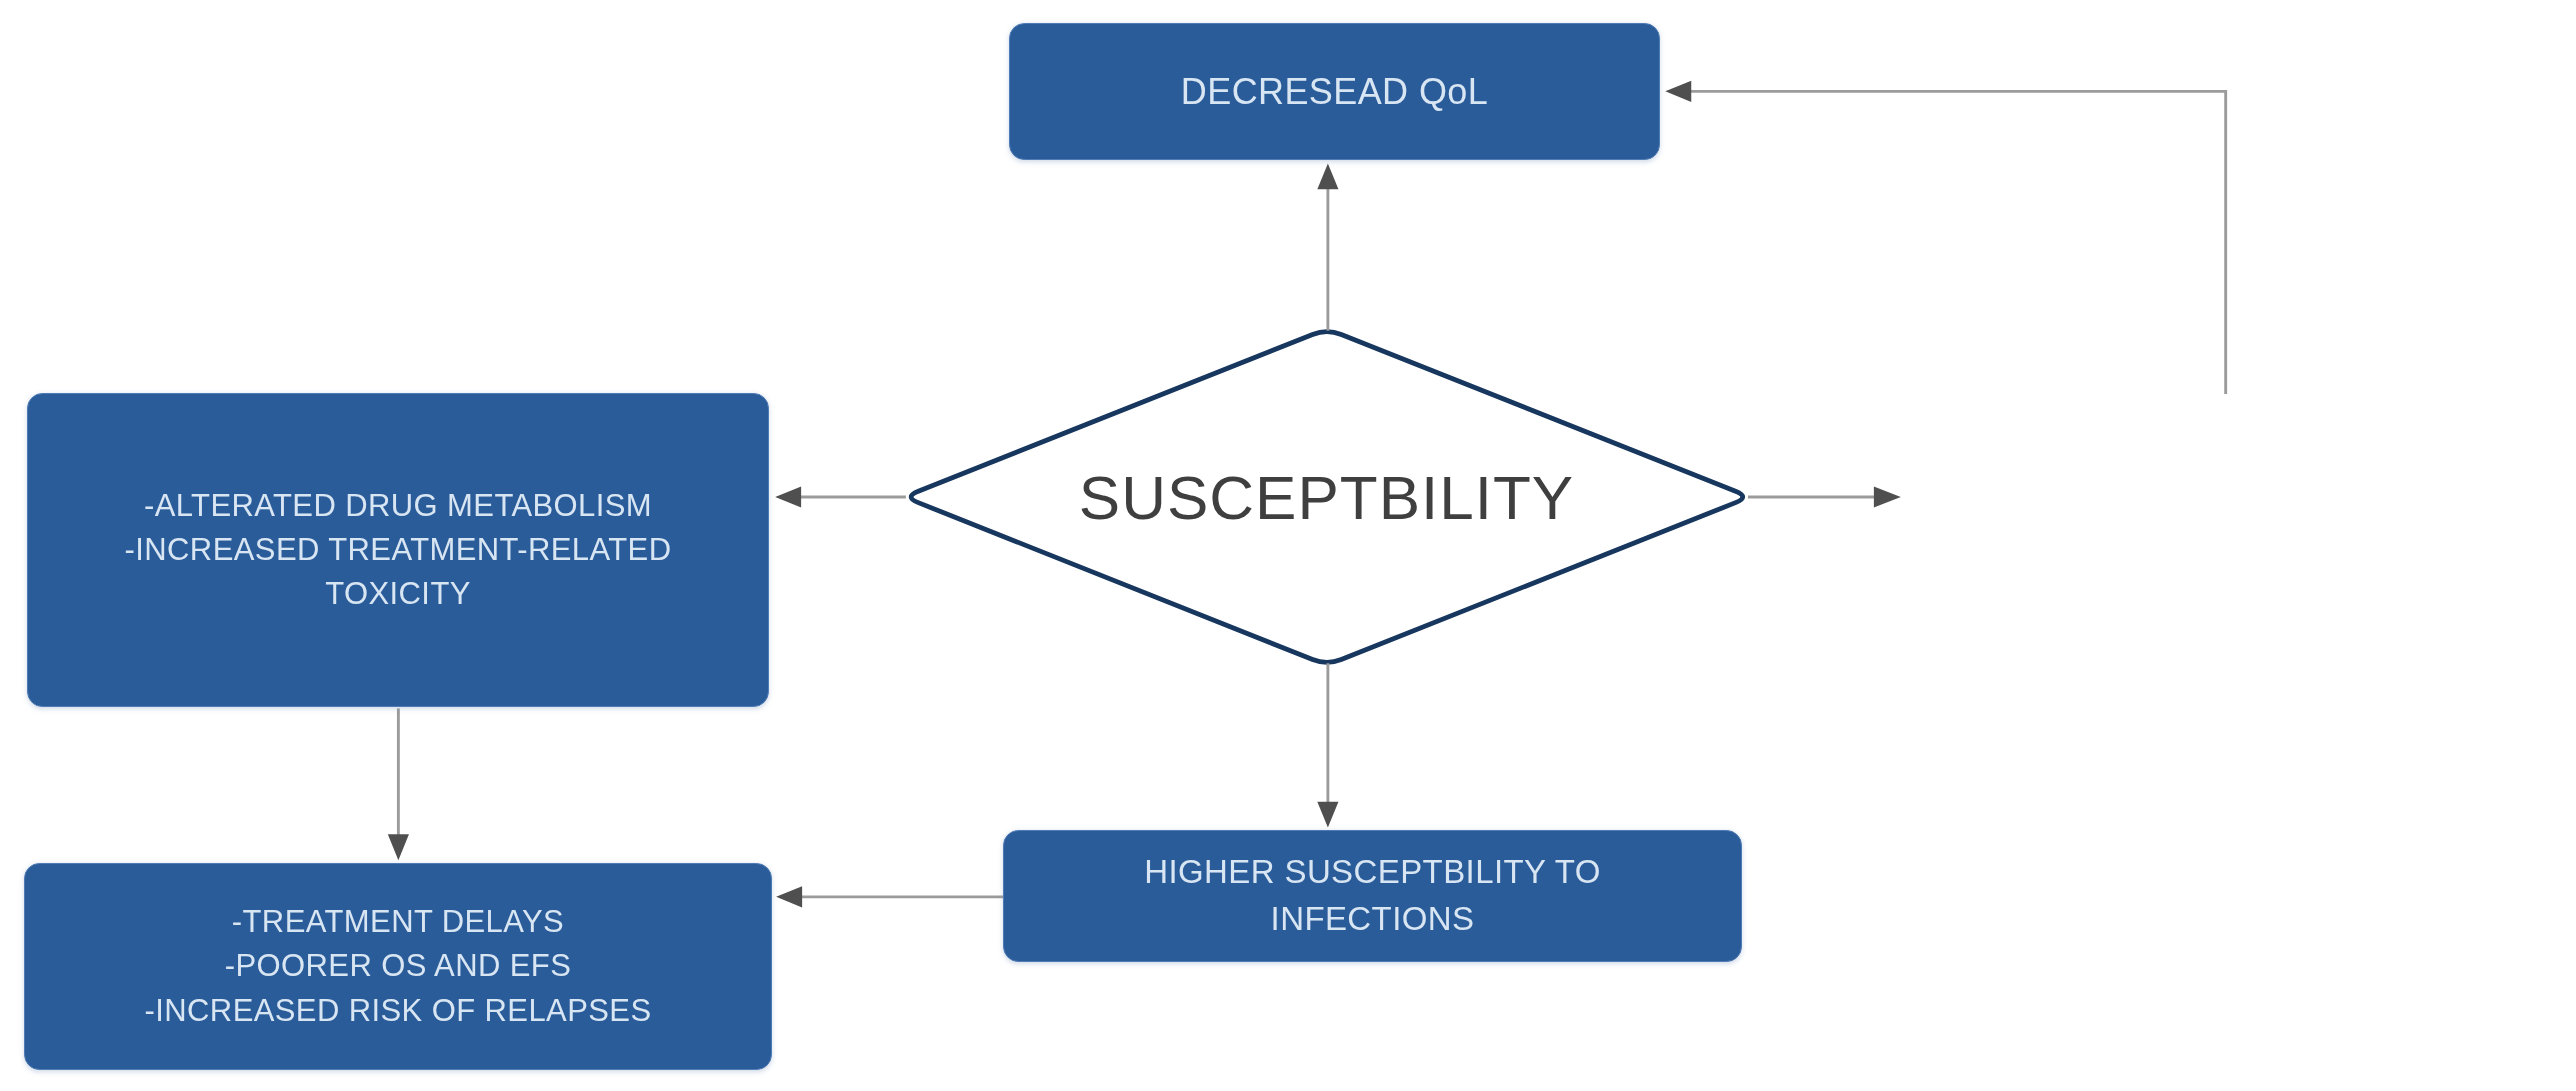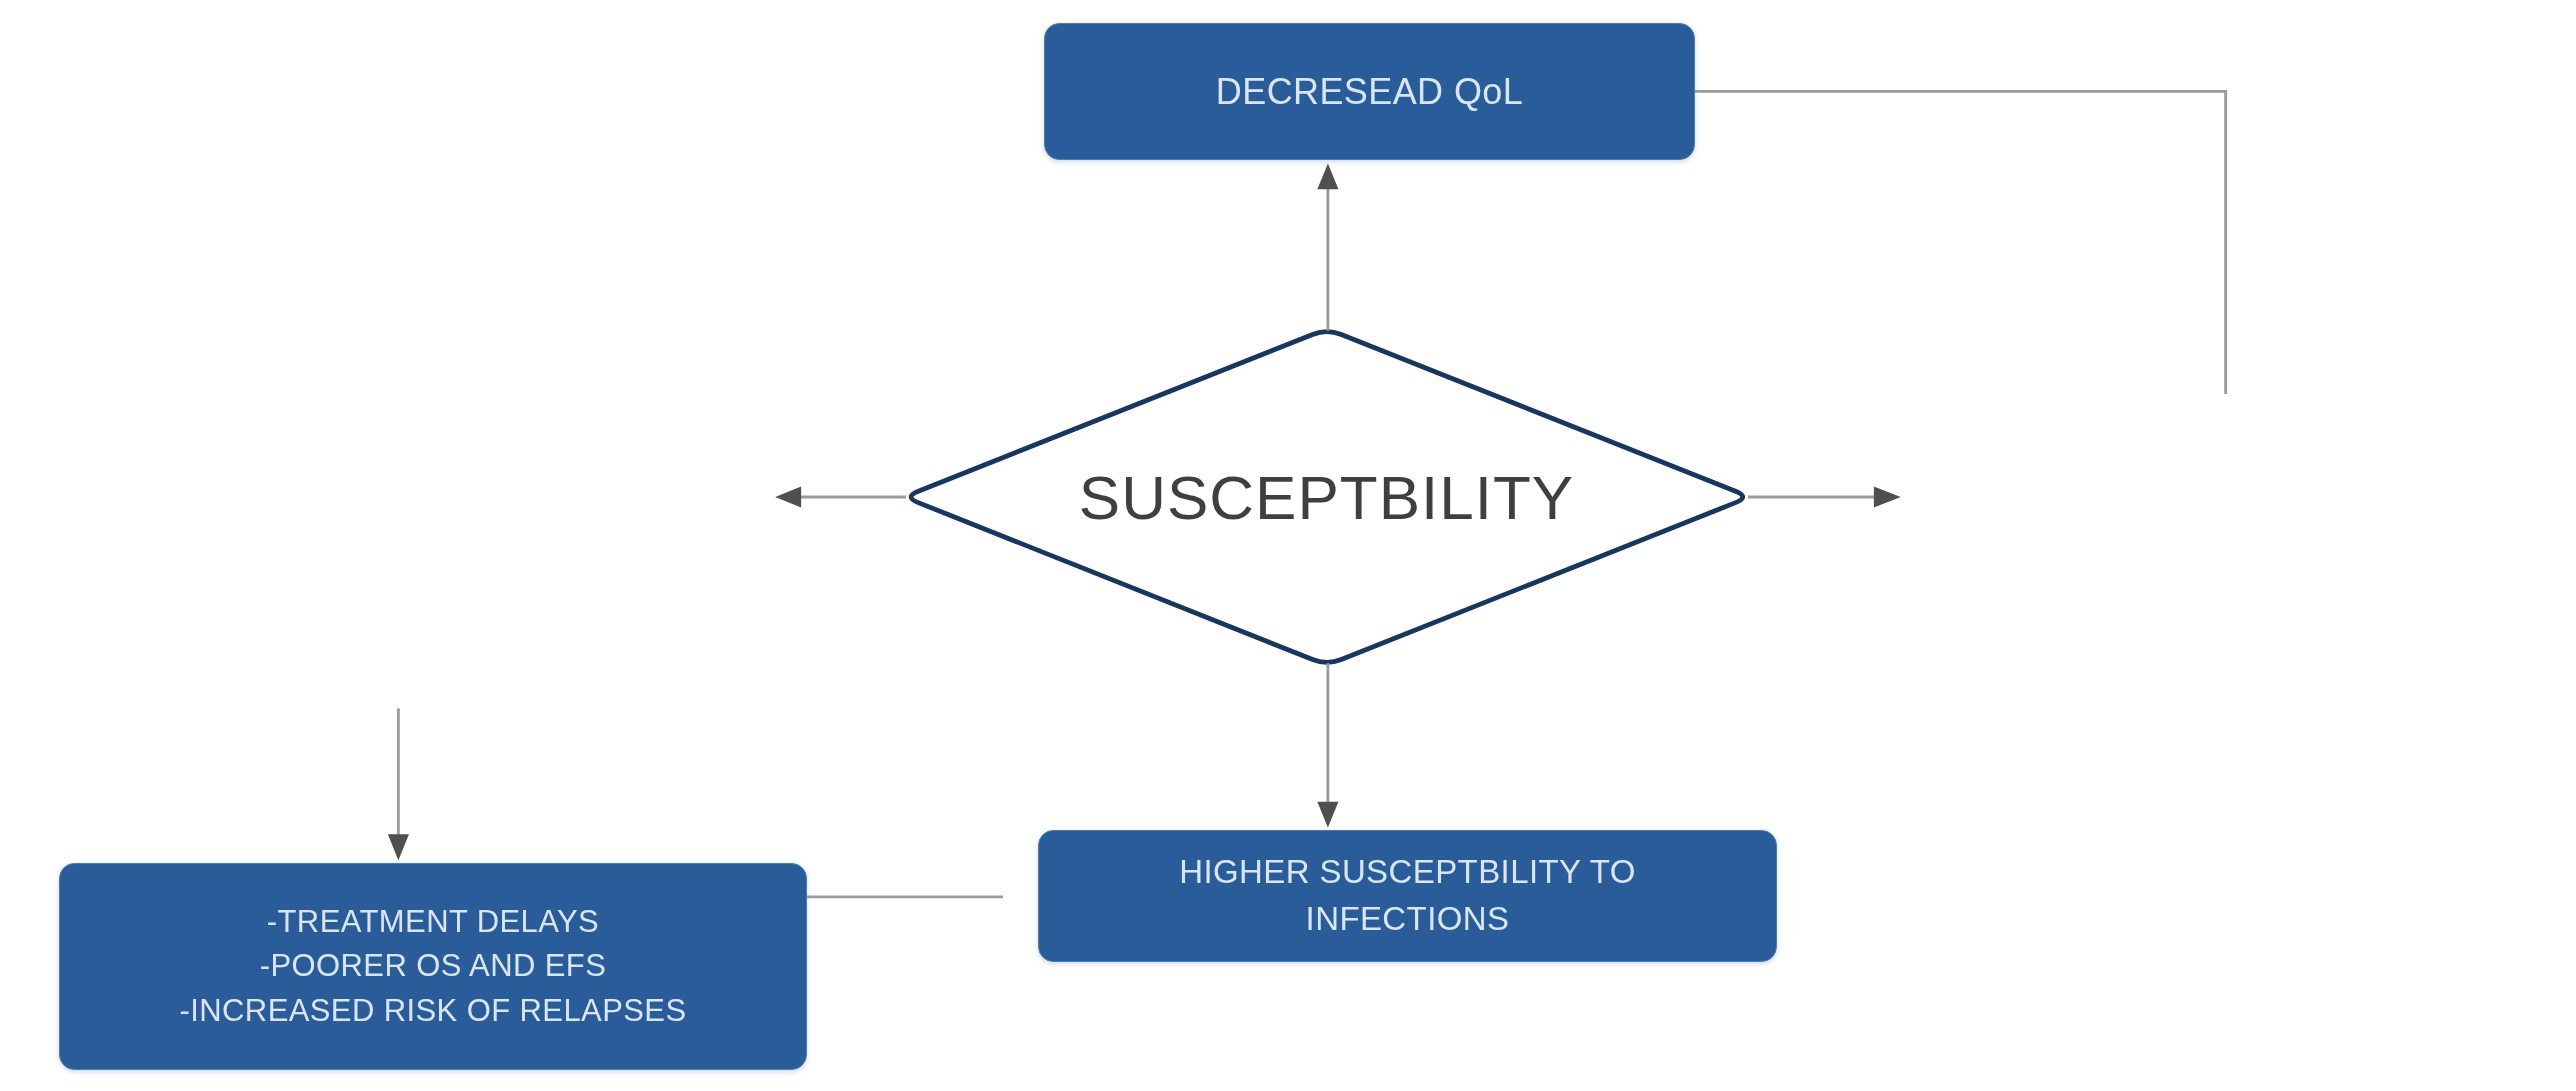--- a/index.html
+++ b/index.html
@@ -17,21 +17,21 @@
        font-family:"Liberation Sans","DejaVu Sans",sans-serif;}
   .canvas{position:relative;width:2576px;height:1091px;background:var(--bg);}
   svg.edges{position:absolute;left:0;top:0;width:2576px;height:1091px;}
   .edge-line{stroke:var(--arrow-line);stroke-width:3;fill:none;}
   .edge-head{fill:var(--arrow-head);stroke:none;}
   .diamond-shape{fill:#ffffff;stroke:var(--diamond-border);stroke-width:5;stroke-linejoin:round;}
   .node{position:absolute;display:flex;align-items:center;justify-content:center;
         text-align:center;background:var(--node-fill);
         border:1.9px solid var(--node-border);border-radius:15.4px;
         color:var(--node-text);box-sizing:border-box;
-        box-shadow:0 1.9px 4.8px rgba(120,150,190,0.35);margin-left:35px;}
+        box-shadow:0 1.9px 4.8px rgba(120,150,190,0.35);}
   .node .label{white-space:pre-line;font-size:31px;line-height:1.42;
                letter-spacing:0.4px;padding:0 23px;}
   .node--qol{left:1009px;top:23px;width:651px;height:137px;}
   .node--qol .label{font-size:36px;}
   .node--drug{left:27px;top:393px;width:742px;height:314px;}
   .node--bmd{left:1902px;top:394px;width:653px;height:333px;}
   .node--infections{left:1003px;top:830px;width:739px;height:132px;}
   .node--infections .label{font-size:33px;}
   .node--delays{left:24px;top:863px;width:748px;height:207px;}
   .diamond-label{position:absolute;left:1019px;top:456px;width:615px;height:83px;
@@ -80,20 +80,25 @@
     <g>
       <polyline class="edge-line" points="2315,410 2315,95 1758,95"></polyline>
       <polygon class="edge-head" points="1732,95 1759,84 1759,106"></polygon>
     </g>
   </svg>
 
   <div class="node node--qol">
     <span class="label">DECRESEAD QoL</span>
   </div>
 
+  <div class="node node--drug">
+    <span class="label">-ALTERATED DRUG METABOLISM
+-INCREASED TREATMENT-RELATED
+TOXICITY</span>
+  </div>
 
 
   <div class="node node--infections">
     <span class="label">HIGHER SUSCEPTBILITY TO
 INFECTIONS</span>
   </div>
 
   <div class="node node--delays">
     <span class="label">-TREATMENT DELAYS
 -POORER OS AND EFS

